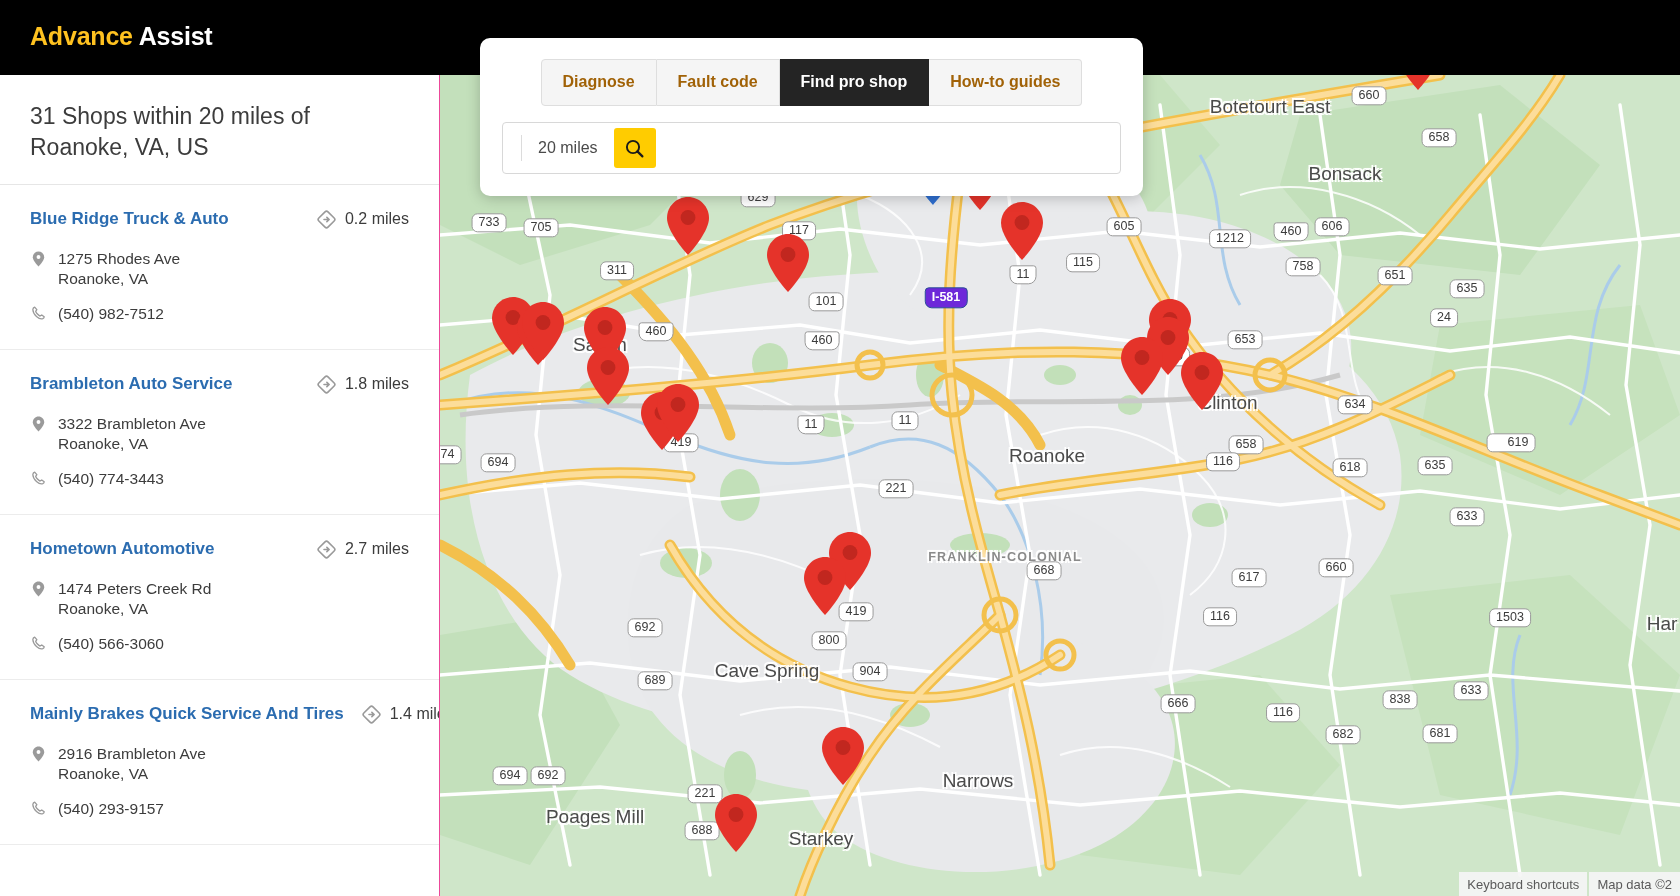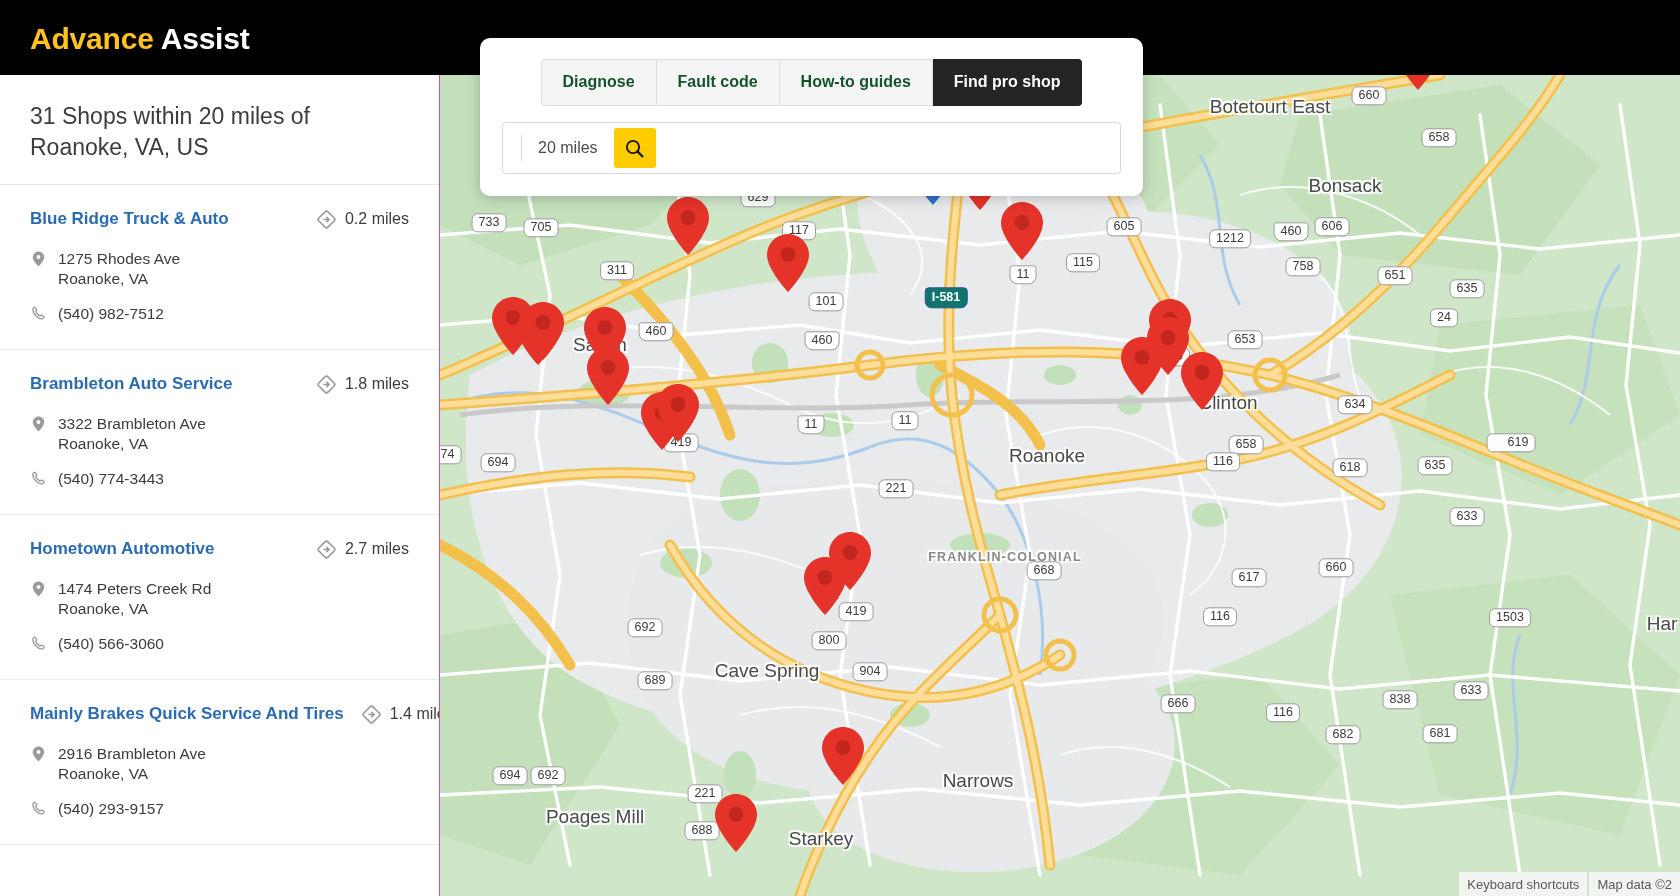--- a/index.html
+++ b/index.html
@@ -13,21 +13,21 @@
 
   
   .topbar {
     position: absolute; left: 0; top: 0;
     width: 1680px; height: 75px;
     background: #000;
     z-index: 40;
   }
   .brand {
     position: absolute; left: 30px; top: 22px;
-    font-size: 30px; font-weight: bold; letter-spacing: -0.2px;
+    font-size: 25px; font-weight: bold; letter-spacing: -0.2px;
     white-space: nowrap;
   }
   .brand .b1 { color: #ffc220; }
   .brand .b2 { color: #ffffff; }
 
   
   .sidebar {
     position: absolute; left: 0; top: 75px;
     width: 440px; height: 821px;
     background: #ffffff;
@@ -93,21 +93,21 @@
   }
   .lbl.airport { color: #9aa5b1; font-size: 17px; }
   .shield {
     position: absolute; transform: translate(-50%,-50%);
     background: #fff; border: 1.6px solid #9a9a9a; border-radius: 6px;
     color: #3c3c3c; font-size: 12.5px; font-weight: 500;
     padding: 1px 6px 2px 6px; line-height: 1.15;
     white-space: nowrap;
   }
   .shield.i {
-    background: #0f766e; border-color: #2a4f96; color: #fff;
+    background: #6d28d9; border-color: #2a4f96; color: #fff;
     border-radius: 4px 4px 7px 7px; font-weight: bold; padding: 2px 6px 3px 6px;
   }
   .shield.us { border-radius: 3px 3px 8px 8px; }
 
   
   .attrib {
     position: absolute; bottom: 0; right: 0;
     display: flex; align-items: stretch; height: 24px;
     z-index: 25; pointer-events: none;
   }
@@ -123,21 +123,21 @@
     position: absolute; left: 480px; top: 38px;
     width: 663px;
     background: #fff;
     border-radius: 10px;
     box-shadow: 0 2px 14px rgba(0,0,0,0.22);
     padding: 21px 22px 22px 22px;
     z-index: 60;
   }
   .tabs { display: flex; justify-content: center; }
   .tab {
-    font-size: 16px; font-weight: bold; color: #14532d;
+    font-size: 16px; font-weight: bold; color: #a16207;
     background: #f5f5f5;
     border: 1px solid #dedede;
     border-left: none;
     padding: 13px 21px 14px 21px;
     cursor: pointer; white-space: nowrap;
   }
   .tab:first-child { border-left: 1px solid #dedede; border-radius: 4px 0 0 4px; }
   .tab:last-child { border-radius: 0 4px 4px 0; }
   .tab.active {
     background: #242424; color: #fff; border-color: #242424;
@@ -308,21 +308,21 @@
             <circle cx="560" cy="540" r="16"></circle>
             <circle cx="830" cy="300" r="15"></circle>
             <circle cx="430" cy="290" r="13"></circle>
             <circle cx="620" cy="580" r="14"></circle>
           </g>
         </g>
       </svg>
 
       <div id="map-labels">
           <div class="lbl" style="left: 830px; top: 32px;">Botetourt East</div>
-          <div class="lbl" style="left: 893px; top: 111px; padding-left: 24px;">Bonsack</div>
+          <div class="lbl" style="left: 893px; top: 99px; padding-left: 24px;">Bonsack</div>
           <div class="lbl" style="left: 218px; top: 98px;">Hanging Rock</div>
           <div class="lbl" style="left: 160px; top: 270px;">Salem</div>
           <div class="lbl" style="left: 607px; top: 381px;">Roanoke</div>
           <div class="lbl" style="left: 788px; top: 328px;">Clinton</div>
           <div class="lbl" style="left: 327px; top: 596px;">Cave Spring</div>
           <div class="lbl" style="left: 538px; top: 706px;">Narrows</div>
           <div class="lbl" style="left: 381px; top: 764px;">Starkey</div>
           <div class="lbl" style="left: 155px; top: 742px;">Poages Mill</div>
           <div class="lbl" style="left: 1222px; top: 549px;">Har</div>
           <div class="lbl airport" style="left: 493px; top: 84px;">Regional Airport</div>
@@ -599,22 +599,22 @@
       <div class="row-tx">(540) 293-9157</div>
     </div>
         </div>
       </div>
   </div>
 
   <div class="panel">
     <div class="tabs" id="panel-tabs">
         <div class="tab">Diagnose</div>
         <div class="tab">Fault code</div>
+        <div class="tab active">Find pro shop</div>
         <div class="tab">How-to guides</div>
-        <div class="tab active">Find pro shop</div>
       </div>
     <div class="searchbar">
       <div class="sdiv"></div>
       <div class="smiles">20 miles</div>
       <button class="sbtn">
         <svg width="19" height="19" viewBox="0 0 19 19">
           <circle cx="8" cy="8" r="6.1" fill="none" stroke="#1a1a1a" stroke-width="1.9"></circle>
           <line x1="12.4" y1="12.4" x2="17.4" y2="17.4" stroke="#1a1a1a" stroke-width="2.2" stroke-linecap="round"></line>
         </svg>
       </button>

